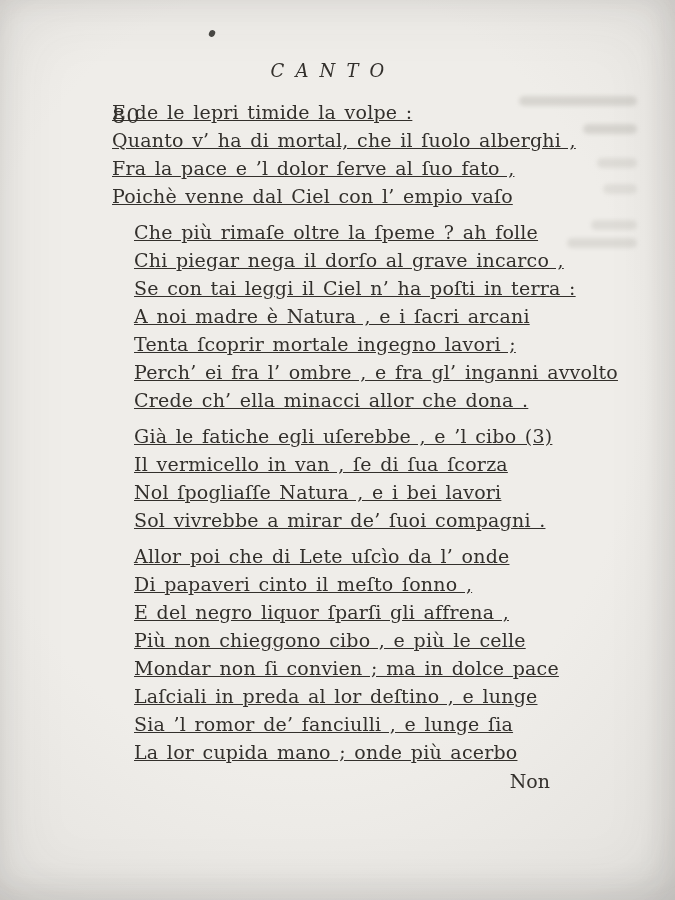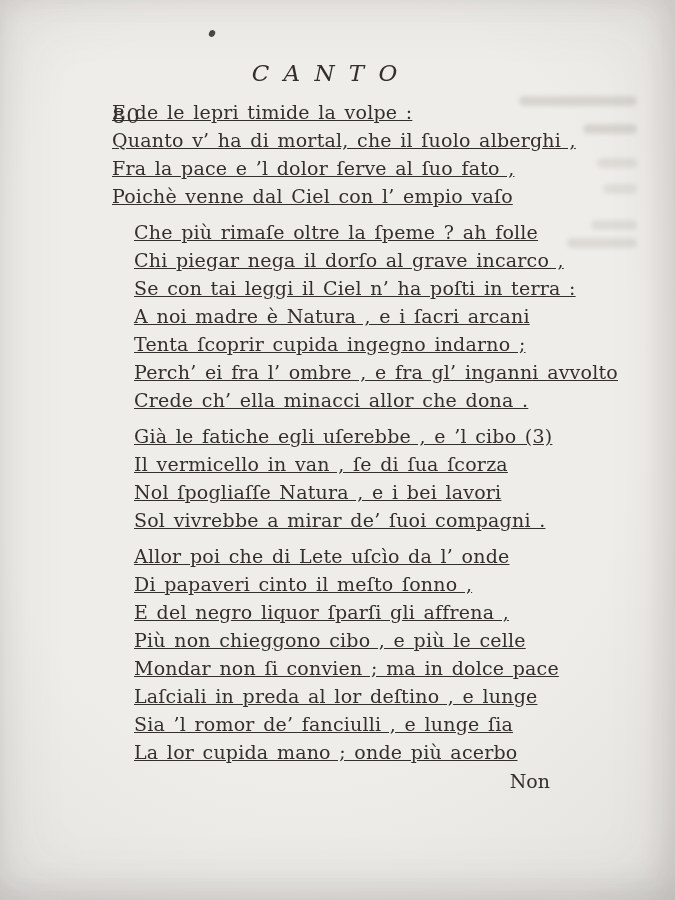--- a/index.html
+++ b/index.html
@@ -43,21 +43,21 @@
   .page-header{
     position:absolute;left:112px;top:60px;width:452px;height:34px;
     color:var(--ink);
   }
   .pagenum{
     position:absolute;left:0;top:4px;
     font-size:21px;letter-spacing:1px;margin-top:40px;
   }
   .running-title{
     position:absolute;left:50%;top:0;transform:translateX(-54%);
-    font-style:italic;font-size:23px;
+    font-style:italic;font-size:18px;
     letter-spacing:0.62em;
     white-space:nowrap;
   }
   .text-block{
     position:absolute;left:112px;top:98px;width:456px;
     color:var(--ink);
   }
   .stanza{margin:0 0 0 0;text-decoration:underline;}
   .stanza + .stanza{margin-top:8px;margin-left:22px;}
   .line{
@@ -101,21 +101,21 @@
           <div class="line">E de le lepri timide la volpe :</div>
           <div class="line">Quanto v’ ha di mortal, che il ſuolo alberghi ,</div>
           <div class="line">Fra la pace e ’l dolor ſerve al ſuo fato ,</div>
           <div class="line">Poichè venne dal Ciel con l’ empio vaſo</div>
         </div>
         <div class="stanza">
           <div class="line">Che più rimaſe oltre la ſpeme ? ah folle</div>
           <div class="line">Chi piegar nega il dorſo al grave incarco ,</div>
           <div class="line">Se con tai leggi il Ciel n’ ha poſti in terra :</div>
           <div class="line">A noi madre è Natura , e i ſacri arcani</div>
-          <div class="line">Tenta ſcoprir cupida ingegno indarno ;</div>
+          <div class="line">Tenta ſcoprir mortale ingegno lavori ;</div>
           <div class="line">Perch’ ei fra l’ ombre , e fra gl’ inganni avvolto</div>
           <div class="line">Crede ch’ ella minacci allor che dona .</div>
         </div>
         <div class="stanza">
           <div class="line">Già le fatiche egli uſerebbe , e ’l cibo (3)</div>
           <div class="line">Il vermicello in van , ſe di ſua ſcorza</div>
           <div class="line">Nol ſpogliaſſe Natura , e i bei lavori</div>
           <div class="line">Sol vivrebbe a mirar de’ ſuoi compagni .</div>
         </div>
         <div class="stanza">

